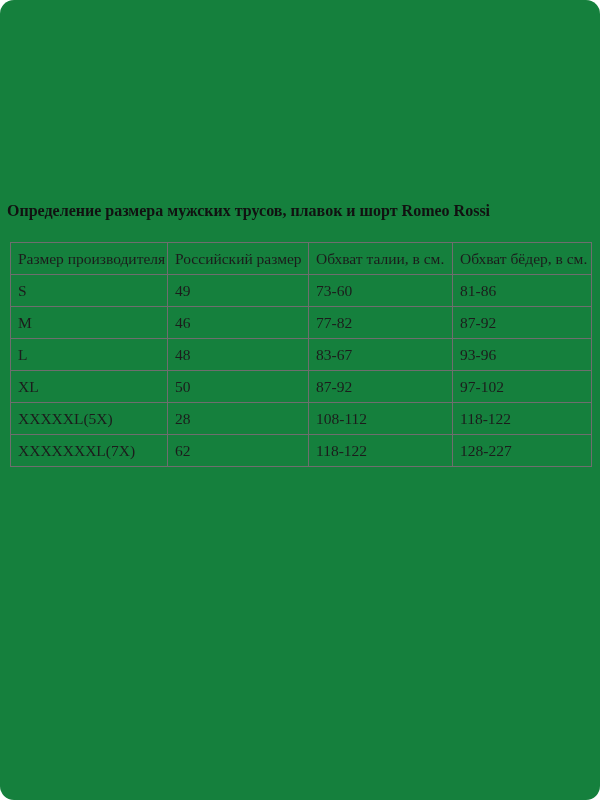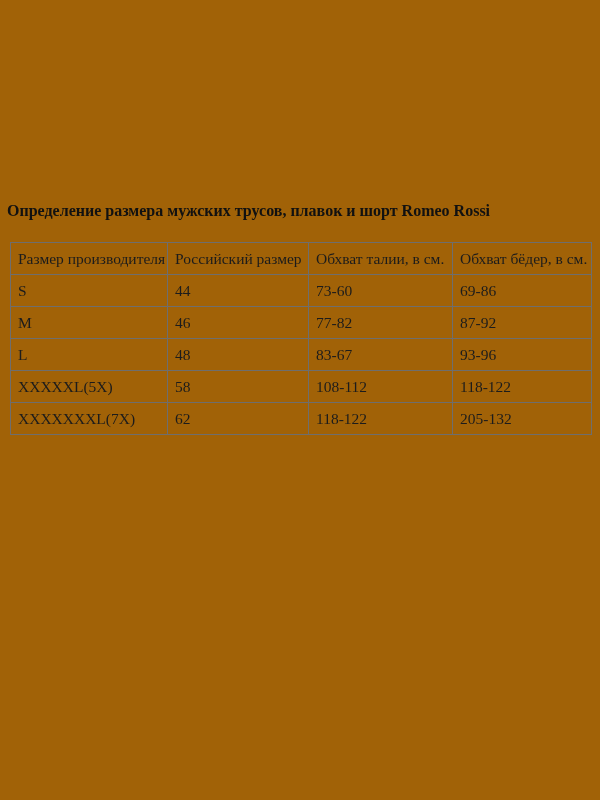--- a/index.html
+++ b/index.html
@@ -4,24 +4,25 @@
 <style>
   html, body {
     margin: 0;
     padding: 0;
     background: #ffffff;
   }
   .page {
     position: relative;
     width: 600px;
     height: 800px;
-    background: #a16207;
+    background: #15803d;
     font-family: "Liberation Serif", "DejaVu Serif", serif;
     color: #1c1c1c;
     overflow: hidden;
+    border-radius: 14px;
   }
   .page-title {
     position: absolute;
     left: 7px;
     top: 201px;
     margin: 0;
     font-size: 16px;
     font-weight: bold;
     line-height: 1.2;
     color: #111111;
@@ -71,44 +72,50 @@
       <tr>
         <th>Размер производителя</th>
         <th>Российский размер</th>
         <th>Обхват талии, в см.</th>
         <th>Обхват бёдер, в см.</th>
       </tr>
     </thead>
     <tbody>
       <tr>
         <td>S</td>
-        <td>44</td>
+        <td>49</td>
         <td>73-60</td>
-        <td>69-86</td>
+        <td>81-86</td>
       </tr>
       <tr>
         <td>M</td>
         <td>46</td>
         <td>77-82</td>
         <td>87-92</td>
       </tr>
       <tr>
         <td>L</td>
         <td>48</td>
         <td>83-67</td>
         <td>93-96</td>
       </tr>
       <tr>
+        <td>XL</td>
+        <td>50</td>
+        <td>87-92</td>
+        <td>97-102</td>
+      </tr>
+      <tr>
         <td>XXXXXL(5X)</td>
-        <td>58</td>
+        <td>28</td>
         <td>108-112</td>
         <td>118-122</td>
       </tr>
       <tr>
         <td>XXXXXXXL(7X)</td>
         <td>62</td>
         <td>118-122</td>
-        <td>205-132</td>
+        <td>128-227</td>
       </tr>
     </tbody>
   </table>
 
 </div>
 
 </body></html>

